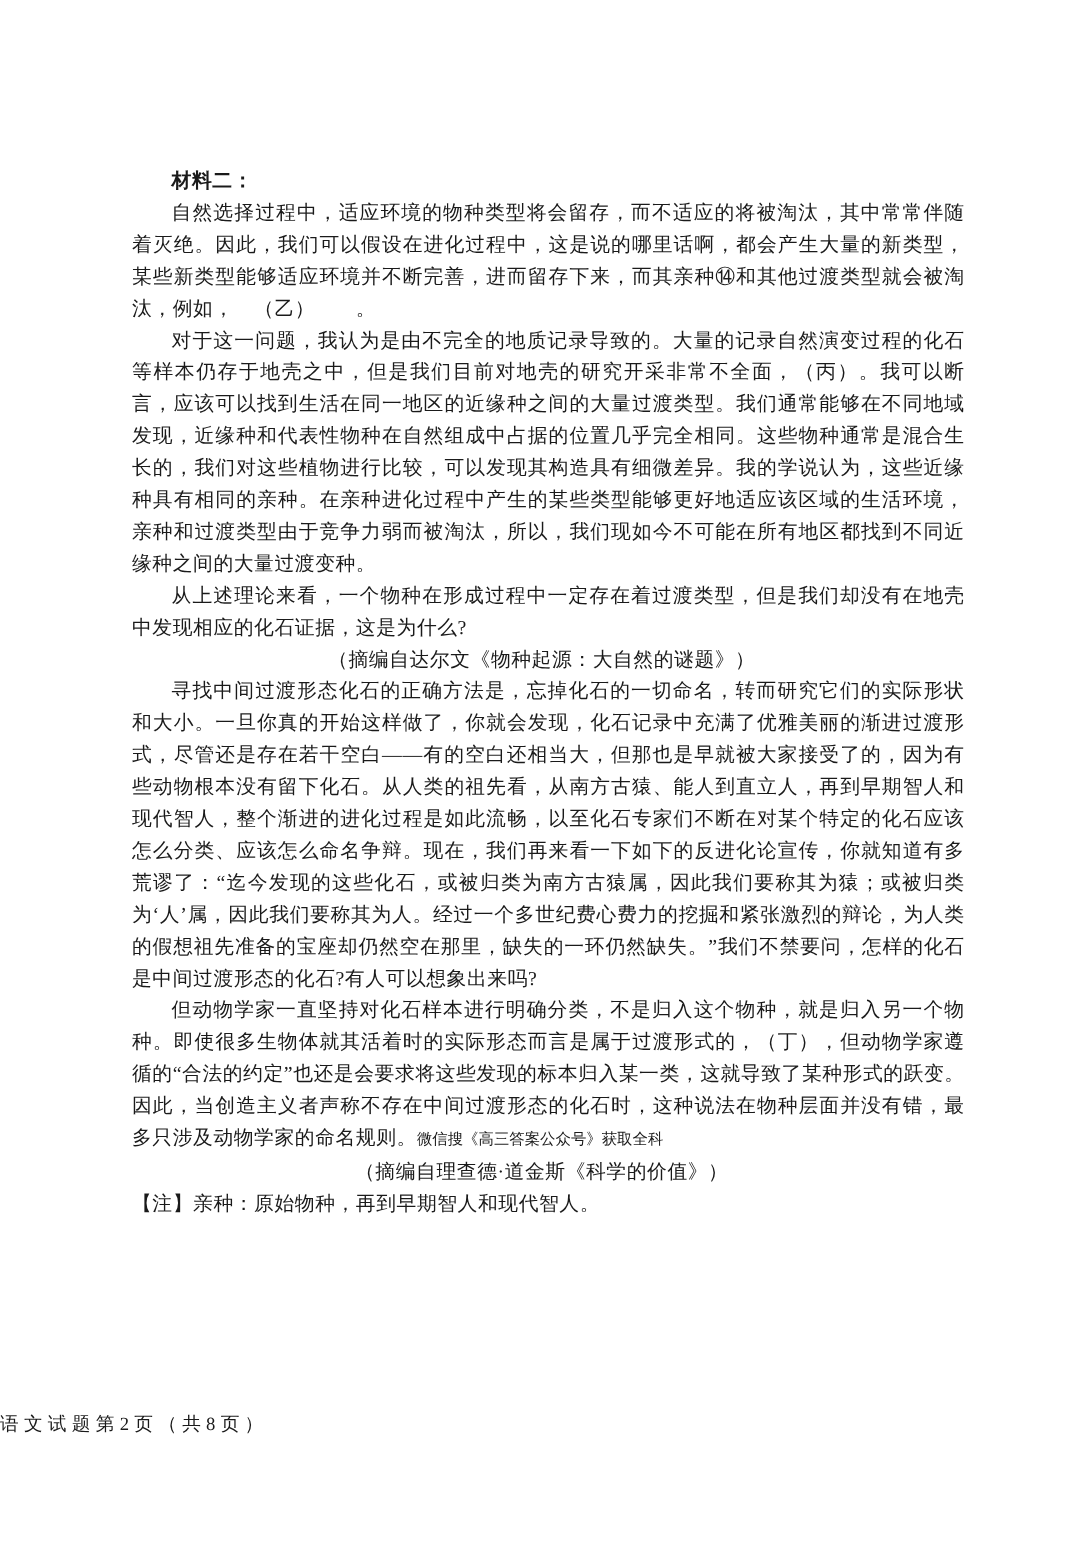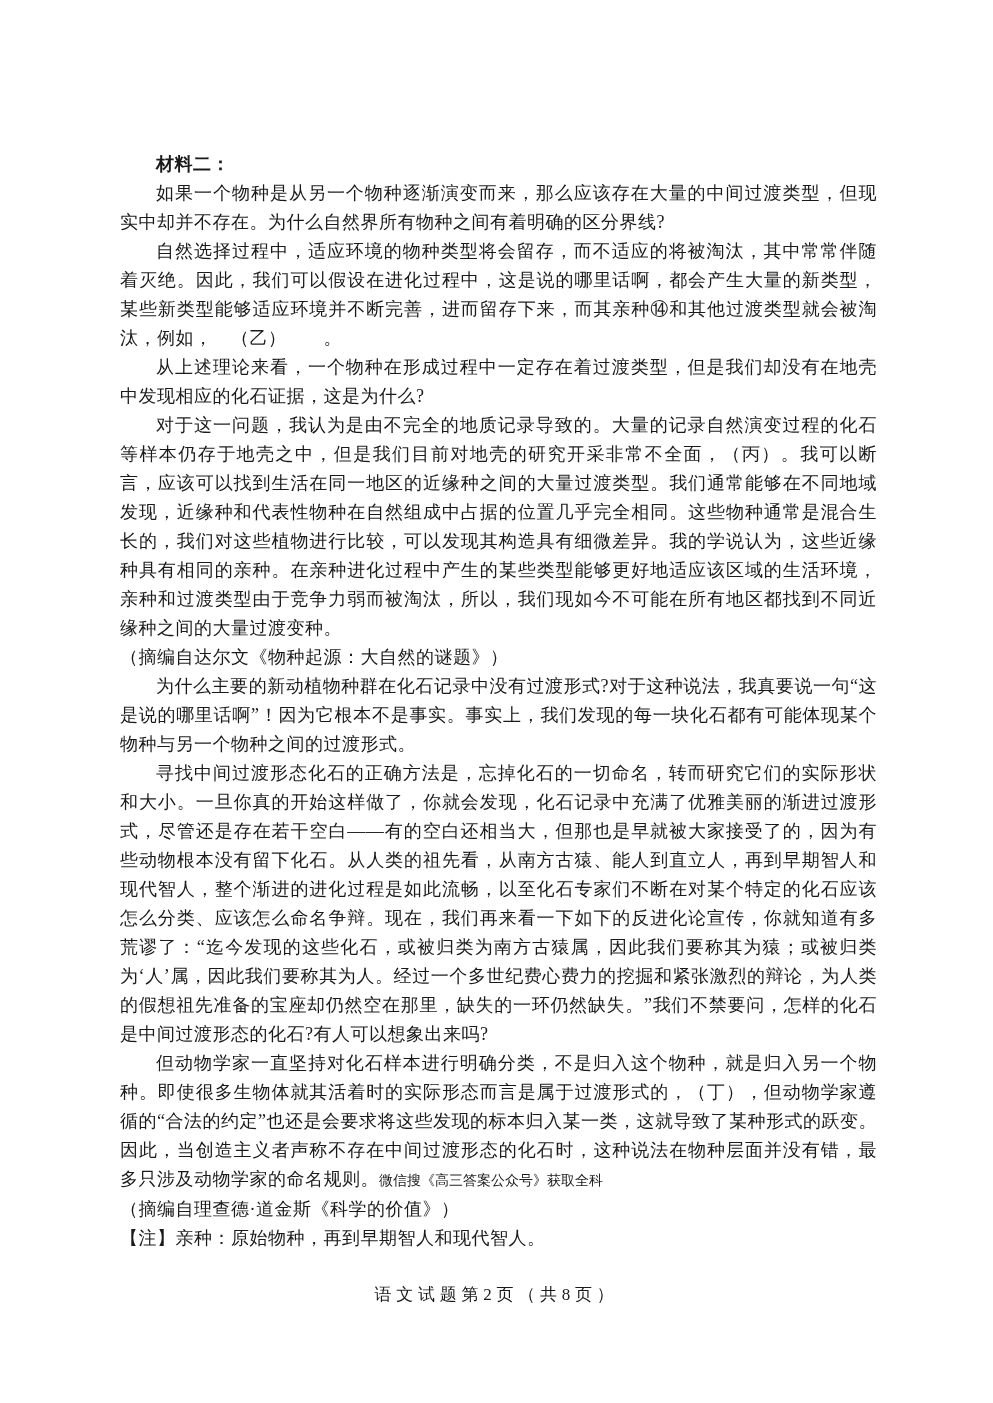--- a/index.html
+++ b/index.html
@@ -30,59 +30,56 @@
     margin: 0;
     text-indent: 2em;
   }
   .material-heading {
     font-weight: bold;
     text-indent: 2em;
     font-family: "Liberation Sans", "DejaVu Sans", sans-serif;
     margin: 0;
   }
   .attribution {
-    text-align: left;
+    text-align: center;
     text-indent: 0 !important;
     padding-right: 12px;
   }
   .wm {
     font-size: 14px;
     letter-spacing: 0;
   }
   .note {
     text-indent: 0 !important;
   }
   .footer {
     position: absolute;
     left: 0;
     top: 1283px;
     width: 100%;
-    text-align: center;
     font-size: 17px;
     letter-spacing: 0.28em;
     color: #1a1a1a;
   }
 </style>
 </head>
 <body>
 
 <div class="sheet">
   <div class="content">
 
     <section>
       <p class="material-heading">材料二：</p>
-      <p>如果一个物种是从另一个物种逐渐演变而来，那么应该存在大量的中间过渡类型，但现实中却并不存在。为什么自然界所有物种之间有着明确的区分界线?</p>
       <p>自然选择过程中，适应环境的物种类型将会留存，而不适应的将被淘汰，其中常常伴随着灭绝。因此，我们可以假设在进化过程中，这是说的哪里话啊，都会产生大量的新类型，某些新类型能够适应环境并不断完善，进而留存下来，而其亲种⑭和其他过渡类型就会被淘汰，例如，　（乙）　　。</p>
+      <p>对于这一问题，我认为是由不完全的地质记录导致的。大量的记录自然演变过程的化石等样本仍存于地壳之中，但是我们目前对地壳的研究开采非常不全面，（丙）。我可以断言，应该可以找到生活在同一地区的近缘种之间的大量过渡类型。我们通常能够在不同地域发现，近缘种和代表性物种在自然组成中占据的位置几乎完全相同。这些物种通常是混合生长的，我们对这些植物进行比较，可以发现其构造具有细微差异。我的学说认为，这些近缘种具有相同的亲种。在亲种进化过程中产生的某些类型能够更好地适应该区域的生活环境，亲种和过渡类型由于竞争力弱而被淘汰，所以，我们现如今不可能在所有地区都找到不同近缘种之间的大量过渡变种。</p>
       <p>从上述理论来看，一个物种在形成过程中一定存在着过渡类型，但是我们却没有在地壳中发现相应的化石证据，这是为什么?</p>
-      <p>对于这一问题，我认为是由不完全的地质记录导致的。大量的记录自然演变过程的化石等样本仍存于地壳之中，但是我们目前对地壳的研究开采非常不全面，（丙）。我可以断言，应该可以找到生活在同一地区的近缘种之间的大量过渡类型。我们通常能够在不同地域发现，近缘种和代表性物种在自然组成中占据的位置几乎完全相同。这些物种通常是混合生长的，我们对这些植物进行比较，可以发现其构造具有细微差异。我的学说认为，这些近缘种具有相同的亲种。在亲种进化过程中产生的某些类型能够更好地适应该区域的生活环境，亲种和过渡类型由于竞争力弱而被淘汰，所以，我们现如今不可能在所有地区都找到不同近缘种之间的大量过渡变种。</p>
       <p class="attribution">（摘编自达尔文《物种起源：大自然的谜题》）</p>
     </section>
 
     <section>
-      <p>为什么主要的新动植物种群在化石记录中没有过渡形式?对于这种说法，我真要说一句“这是说的哪里话啊”！因为它根本不是事实。事实上，我们发现的每一块化石都有可能体现某个物种与另一个物种之间的过渡形式。</p>
       <p>寻找中间过渡形态化石的正确方法是，忘掉化石的一切命名，转而研究它们的实际形状和大小。一旦你真的开始这样做了，你就会发现，化石记录中充满了优雅美丽的渐进过渡形式，尽管还是存在若干空白——有的空白还相当大，但那也是早就被大家接受了的，因为有些动物根本没有留下化石。从人类的祖先看，从南方古猿、能人到直立人，再到早期智人和现代智人，整个渐进的进化过程是如此流畅，以至化石专家们不断在对某个特定的化石应该怎么分类、应该怎么命名争辩。现在，我们再来看一下如下的反进化论宣传，你就知道有多荒谬了：“迄今发现的这些化石，或被归类为南方古猿属，因此我们要称其为猿；或被归类为‘人’属，因此我们要称其为人。经过一个多世纪费心费力的挖掘和紧张激烈的辩论，为人类的假想祖先准备的宝座却仍然空在那里，缺失的一环仍然缺失。”我们不禁要问，怎样的化石是中间过渡形态的化石?有人可以想象出来吗?</p>
       <p><span>但动物学家一直坚持对化石样本进行明确分类，不是归入这个物种，就是归入另一个物种。即使很多生物体就其活着时的实际形态而言是属于过渡形式的，（丁），但动物学家遵循的“合法的约定”也还是会要求将这些发现的标本归入某一类，这就导致了某种形式的跃变。因此，当创造主义者声称不存在中间过渡形态的化石时，这种说法在物种层面并没有错，最多只涉及动物学家的命名规则。</span><span class="wm">微信搜《高三答案公众号》获取全科</span></p>
       <p class="attribution">（摘编自理查德·道金斯《科学的价值》）</p>
     </section>
 
     <p class="note">【注】亲种：原始物种，再到早期智人和现代智人。</p>
   </div>
 
   <div class="footer">语文试题第2页（共8页）</div>
 </div>

